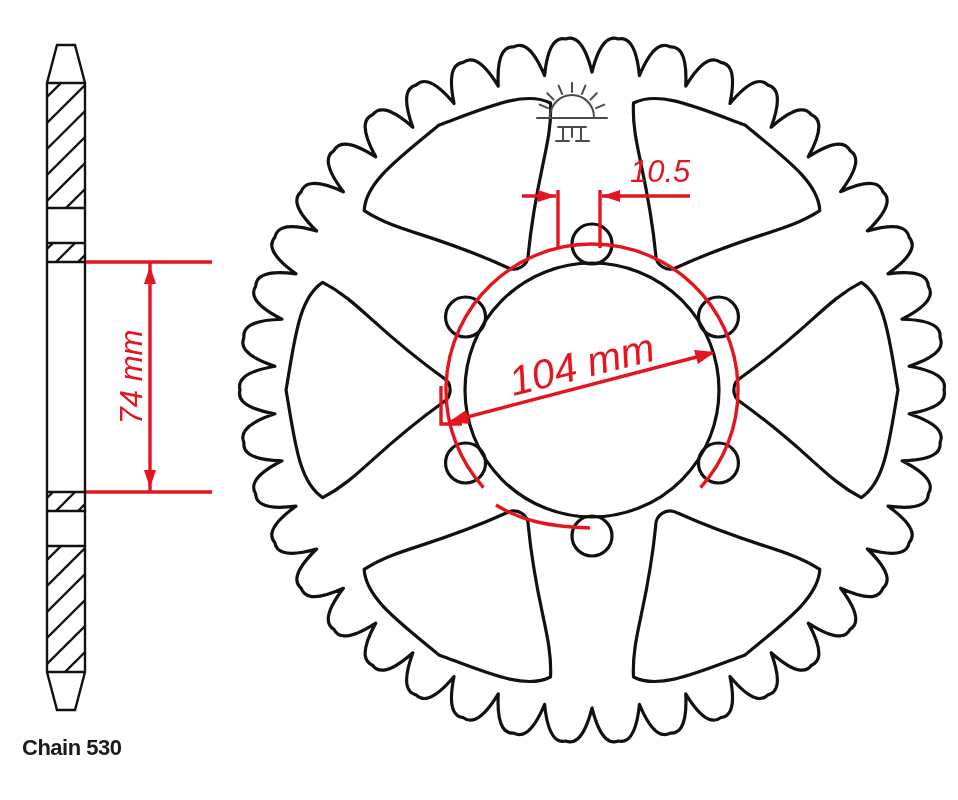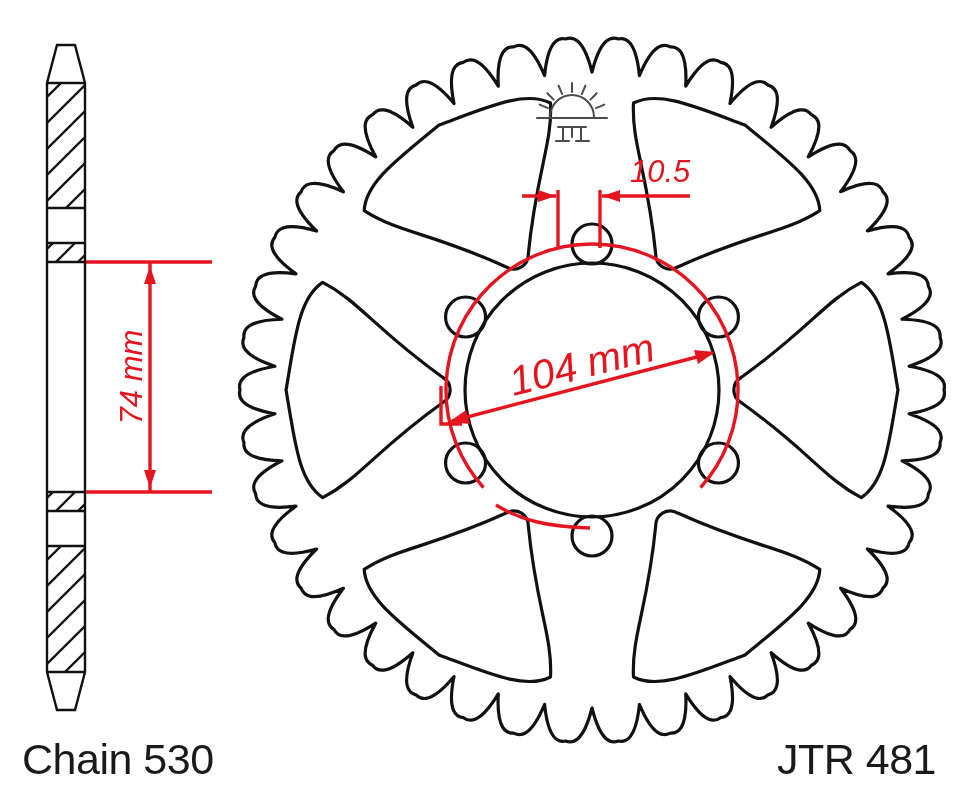--- a/index.html
+++ b/index.html
@@ -65,22 +65,22 @@
   .dimtext {
     fill: #e4151f;
     font-family: "Liberation Sans", sans-serif;
     font-style: italic;
     font-weight: 400;
     white-space: pre;
   }
   .caption {
     position: absolute;
     font-family: "Liberation Sans", sans-serif;
-    font-weight: normal;
-    font-size: 43px;
+    font-weight: bold;
+    font-size: 22px;
     color: #1a1a1a;
     letter-spacing: -0.5px;
     white-space: nowrap;
   }
   #caption-chain { left: 22px; top: 735px; }
   #caption-part  { right: 22px; top: 735px; }
 </style>
 </head>
 <body>
 
@@ -242,15 +242,14 @@
       <polygon class="red-fill" points="556,196 538,190 538,202"></polygon>
       <polygon class="red-fill" points="602,196 620,190 620,202"></polygon>
 
       <text class="dimtext" x="630" y="182" font-size="31" text-anchor="start">10.5</text>
     </g>
 
   </svg>
 
   <div class="caption" id="caption-chain">Chain 530</div>
 
-  <div class="caption" id="caption-part">JTR 481</div>
 
 </div>
 
 </body></html>

